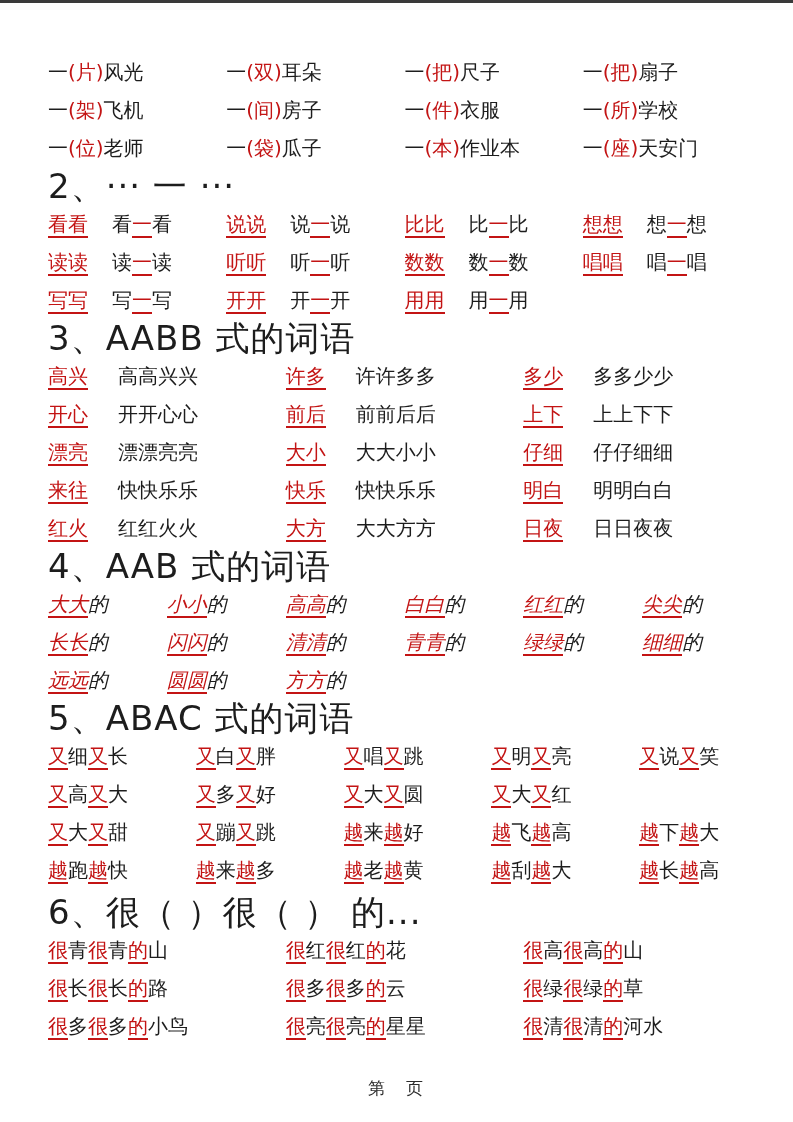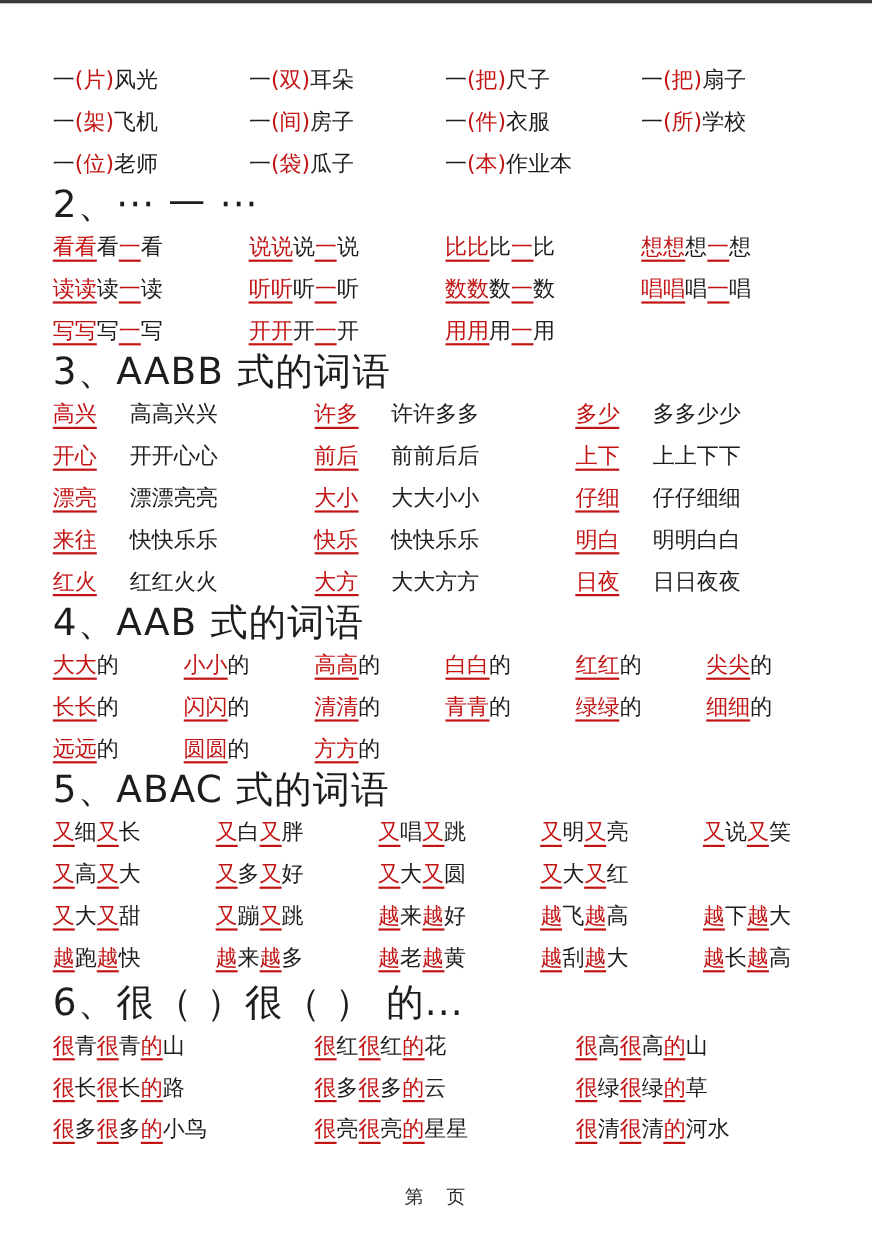--- a/index.html
+++ b/index.html
@@ -32,23 +32,23 @@
   }
   .row{
     display:grid;
     line-height:38px;
     font-size:20px;
     align-items:baseline;
   }
   .g3{grid-template-columns:repeat(3,1fr);}
   .g4{grid-template-columns:repeat(4,1fr);}
   .g5{grid-template-columns:repeat(5,1fr);gap:26px;}
-  .g6{grid-template-columns:repeat(6,1fr);}
+  .g6{grid-template-columns:repeat(6,1fr);font-style:italic;}
   .cell{white-space:nowrap;}
-  .pair{display:flex;white-space:nowrap;}
+  .pair{display:flex;gap:24px;white-space:nowrap;}
   .sec-3 .pair{gap:30px;}
   .sec-6{margin-top:4px;}
   .blk{color:var(--ink);}
   .red{color:var(--red);}
   .ul .red{
     border-bottom:2.5px solid var(--red);
     padding-bottom:0px;
   }
   .footer{
     position:absolute;
@@ -77,20 +77,21 @@
         <div class="row g4">
           <div class="cell"><span class="blk">一</span><span class="red">(架)</span><span class="blk">飞机</span></div>
           <div class="cell"><span class="blk">一</span><span class="red">(间)</span><span class="blk">房子</span></div>
           <div class="cell"><span class="blk">一</span><span class="red">(件)</span><span class="blk">衣服</span></div>
           <div class="cell"><span class="blk">一</span><span class="red">(所)</span><span class="blk">学校</span></div>
         </div>
         <div class="row g4">
           <div class="cell"><span class="blk">一</span><span class="red">(位)</span><span class="blk">老师</span></div>
           <div class="cell"><span class="blk">一</span><span class="red">(袋)</span><span class="blk">瓜子</span></div>
           <div class="cell"><span class="blk">一</span><span class="red">(本)</span><span class="blk">作业本</span></div>
+          <div class="cell"><span class="blk">一</span><span class="red">(座)</span><span class="blk">天安门</span></div>
         </div>
       </section>
       <section class="sec sec-2 ul">
         <div class="sec-heading">2、··· 一 ···</div>
         <div class="row g4">
           <div class="pair">
             <span class="cell"><span class="red">看看</span></span>
             <span class="cell"><span class="blk">看</span><span class="red">一</span><span class="blk">看</span></span>
           </div>
           <div class="pair">

